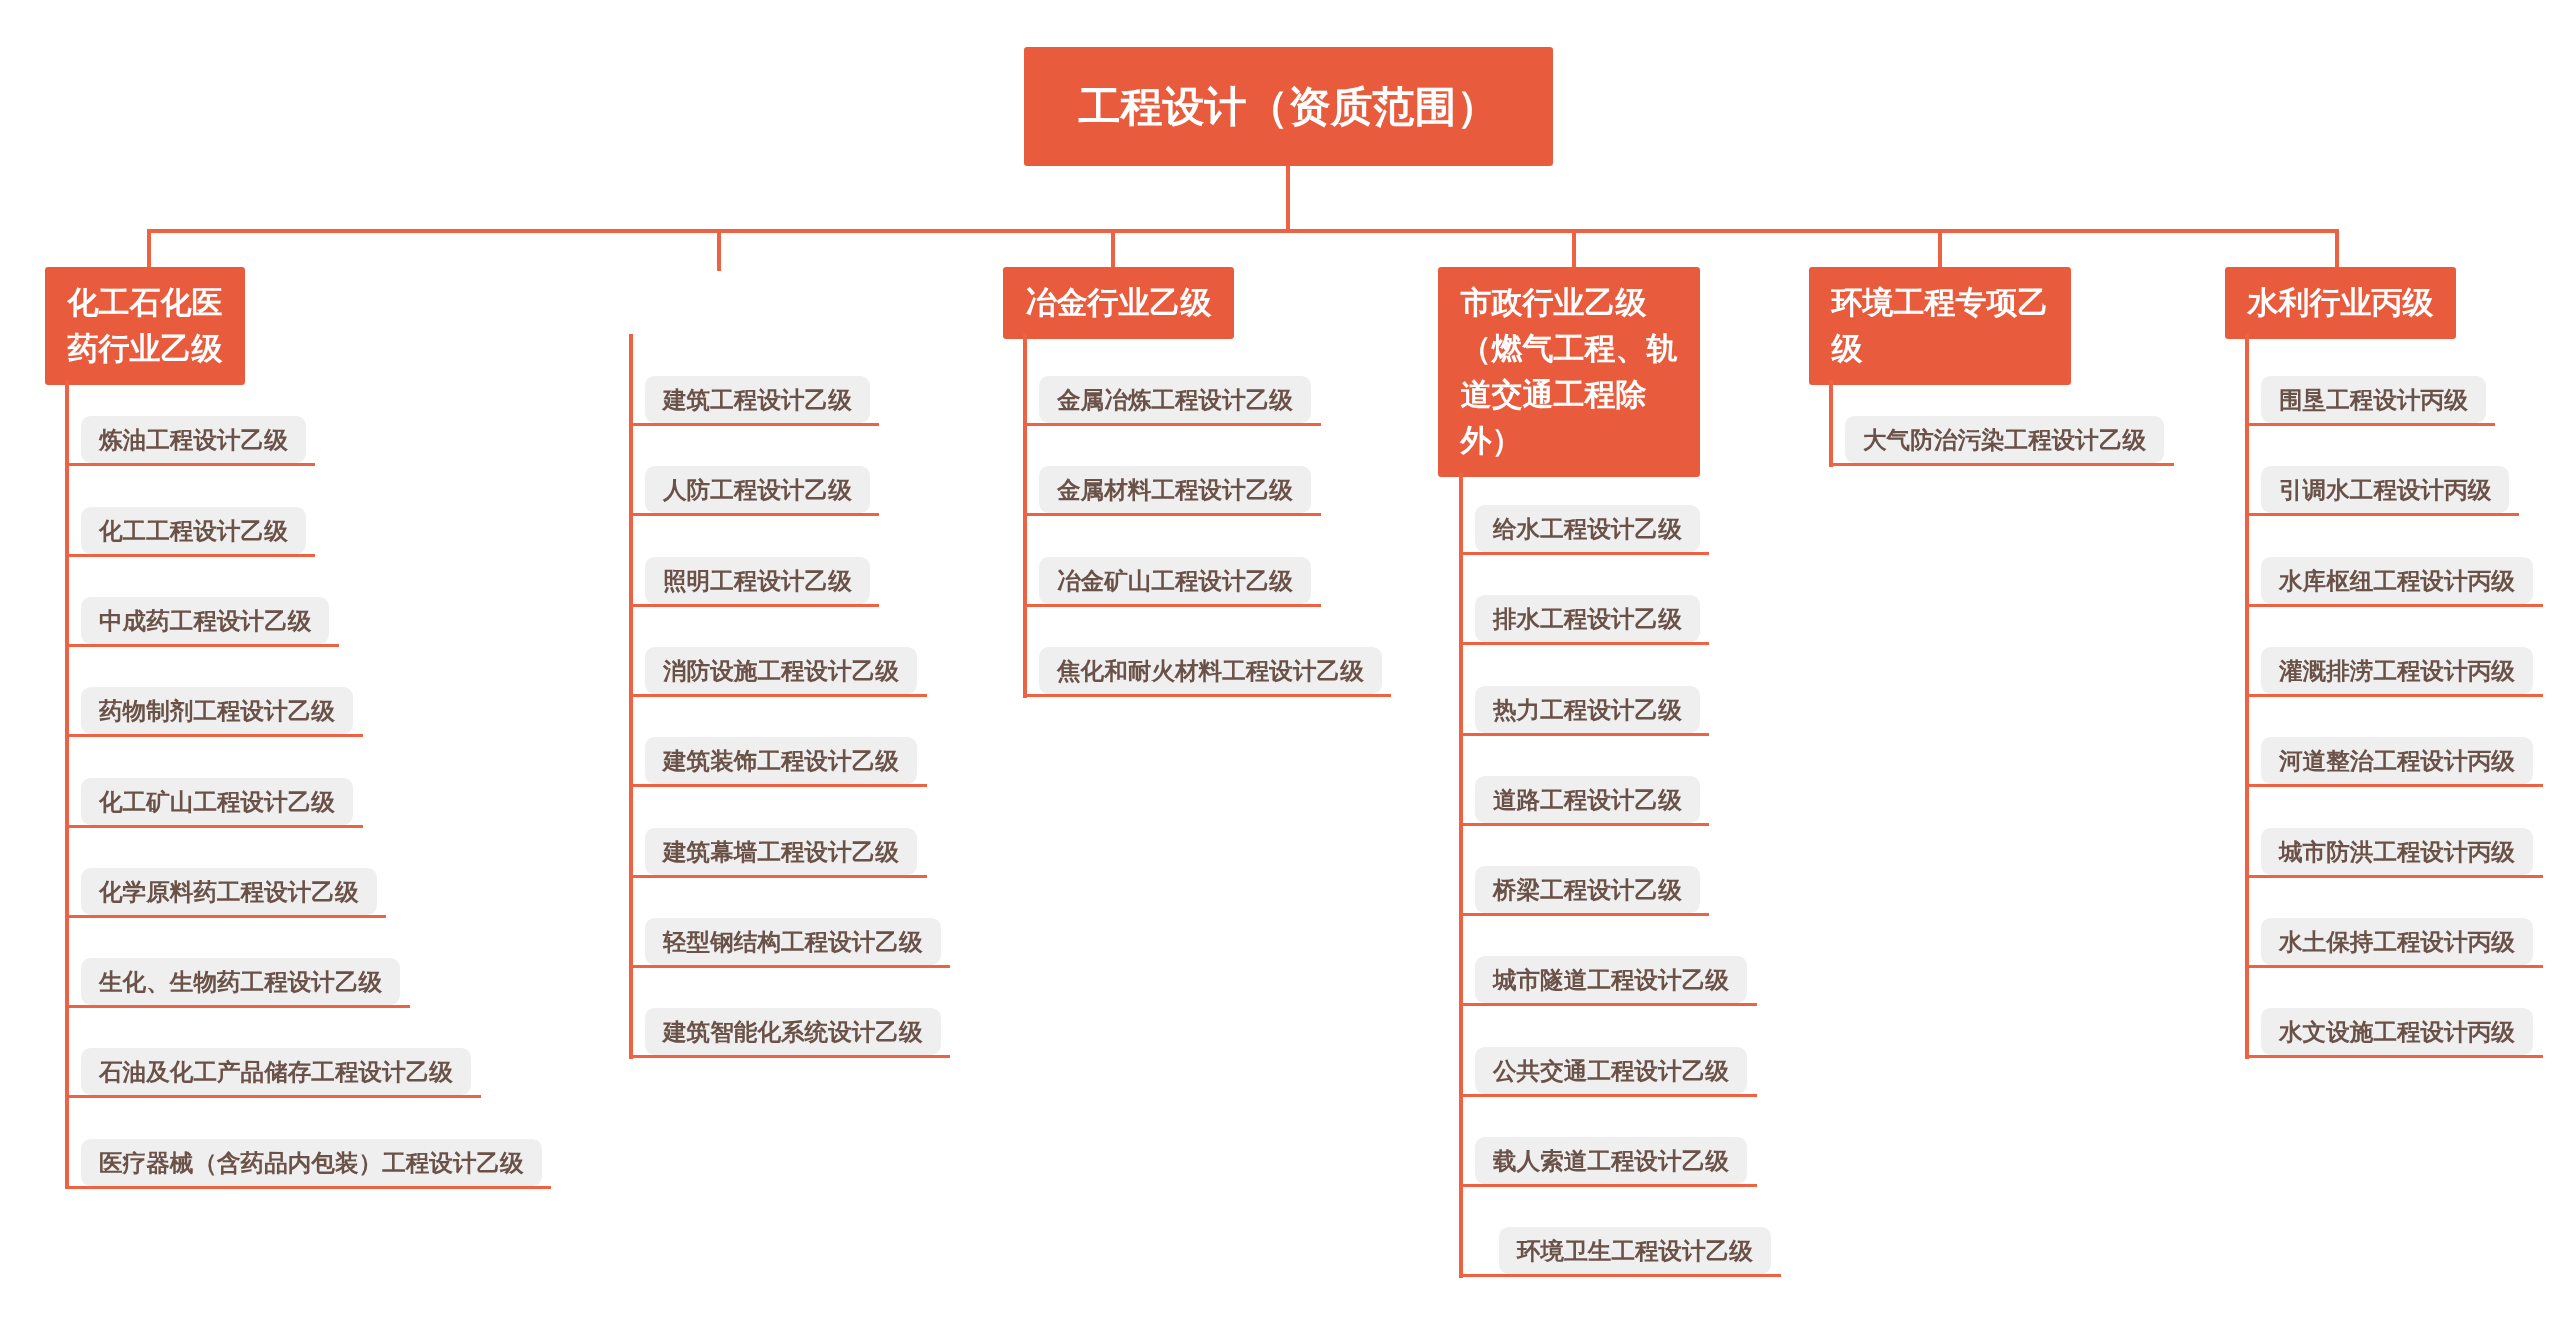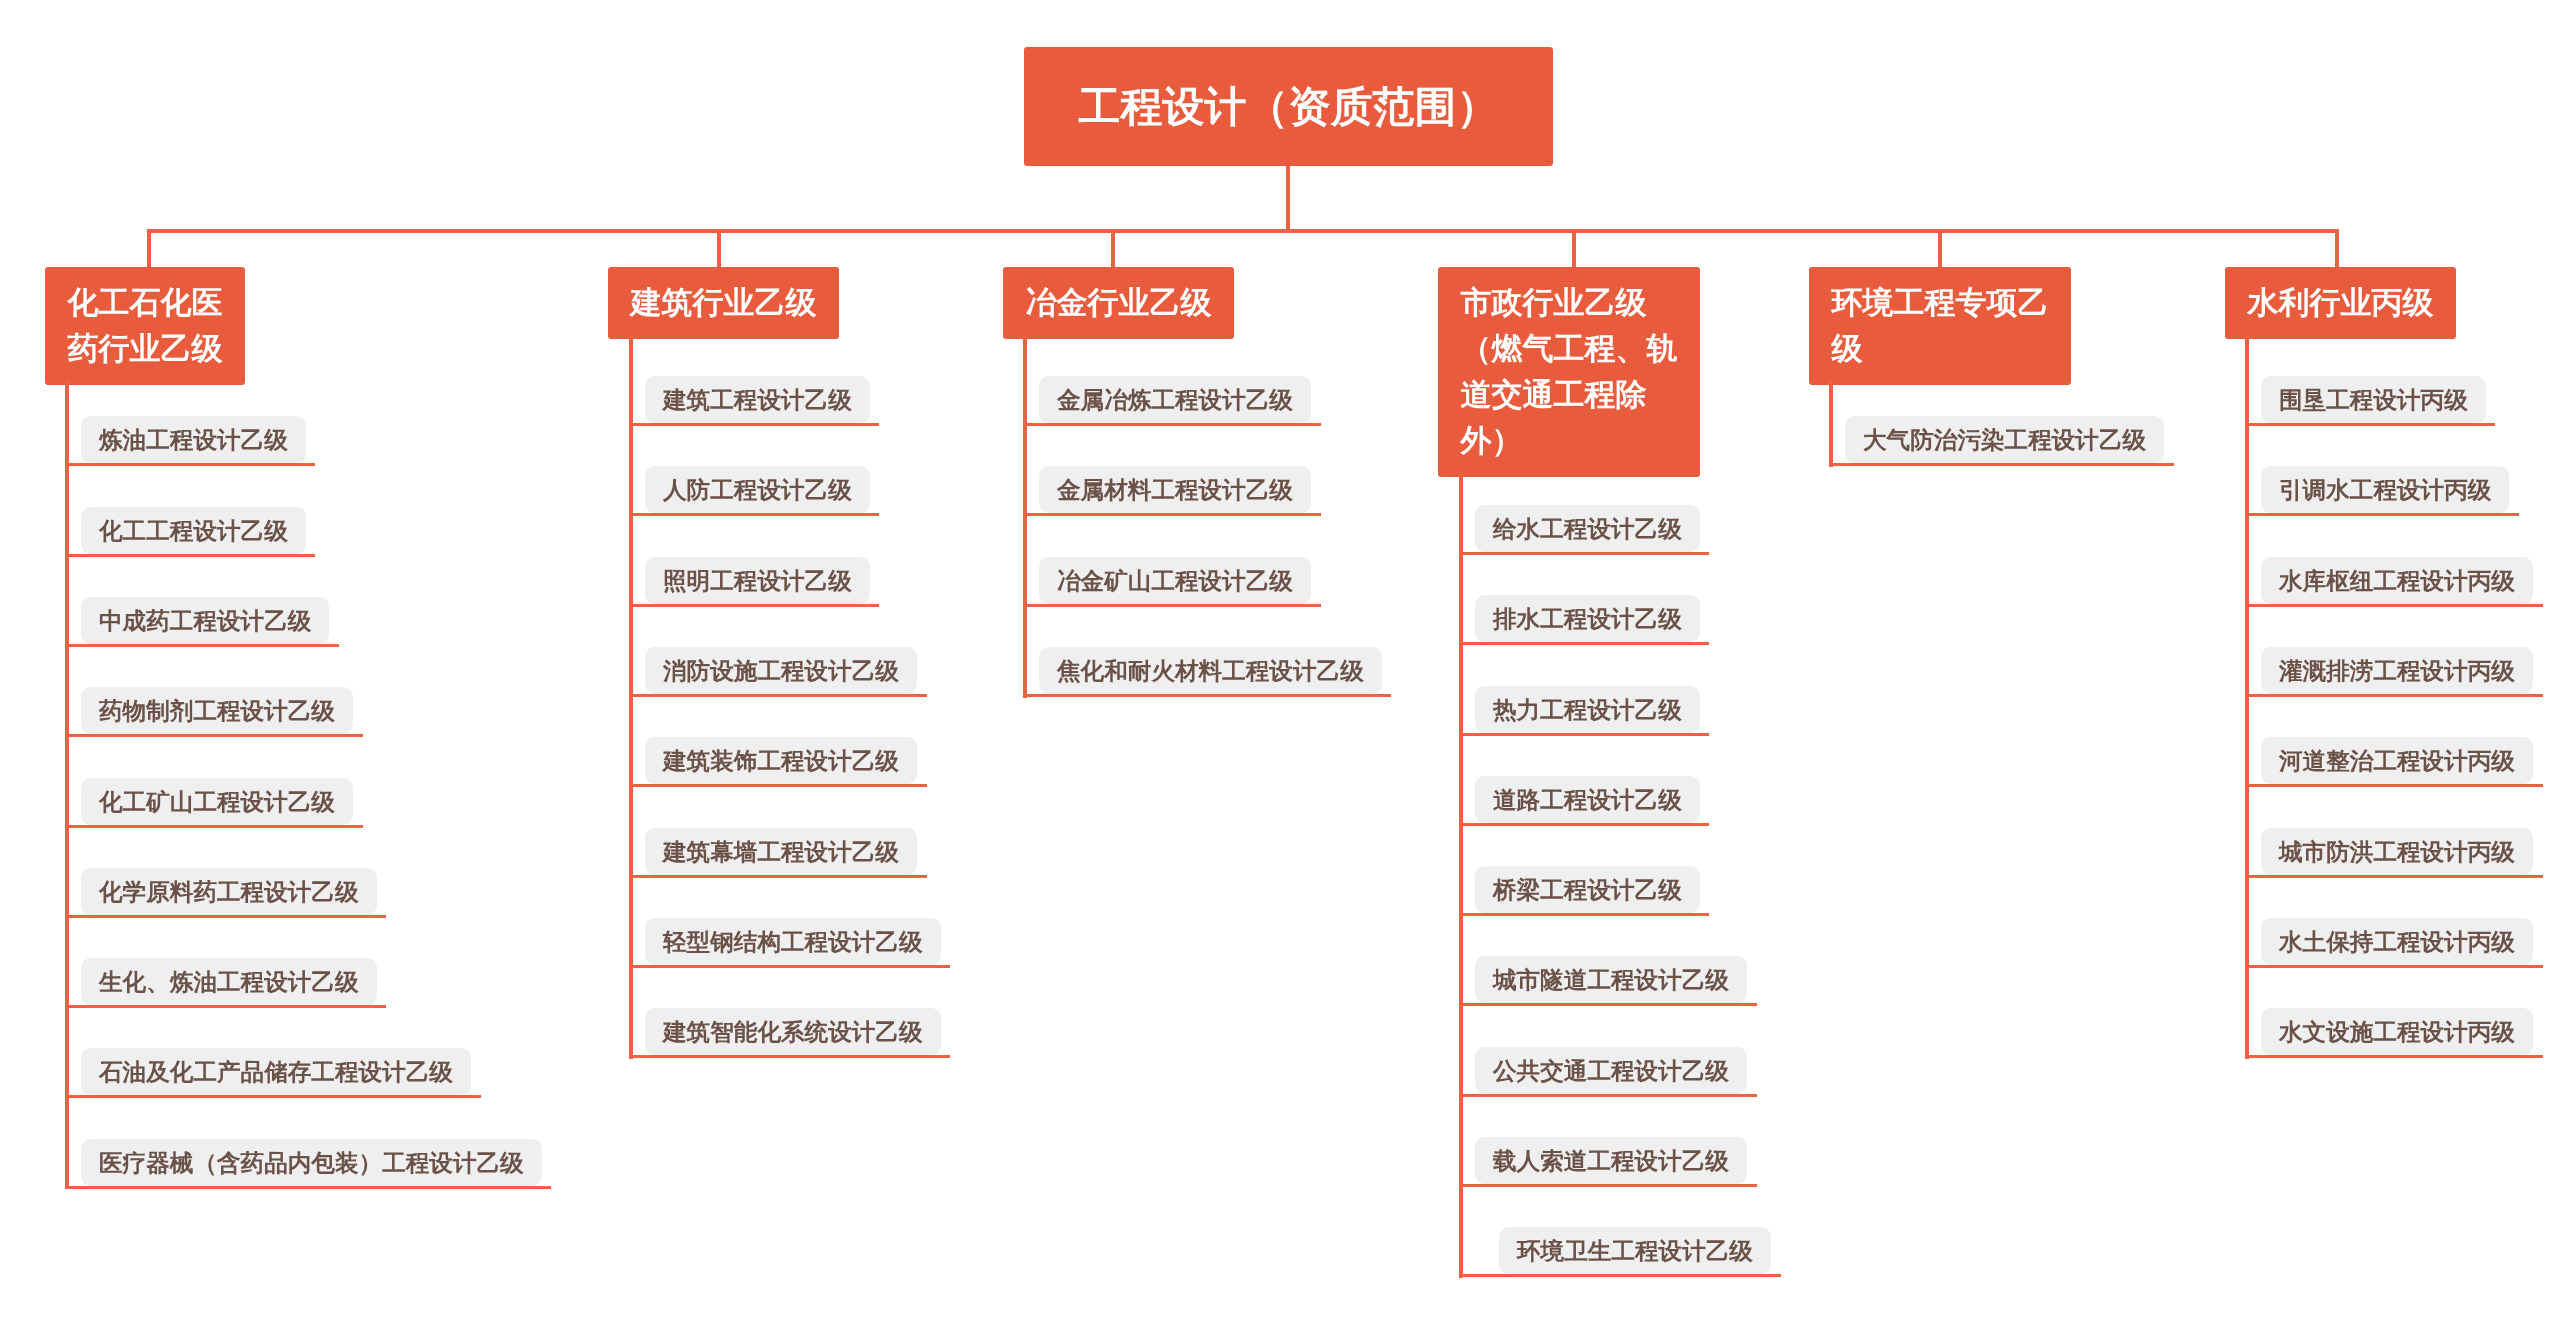--- a/index.html
+++ b/index.html
@@ -70,39 +70,38 @@
   <div class="conn" style="left:717px;top:229px;width:4.3px;height:42px;"></div>
   <div class="conn" style="left:1111px;top:229px;width:4.3px;height:42px;"></div>
   <div class="conn" style="left:1572px;top:229px;width:4.3px;height:42px;"></div>
   <div class="conn" style="left:1938px;top:229px;width:4.3px;height:42px;"></div>
   <div class="conn" style="left:2335px;top:229px;width:4.3px;height:42px;"></div>
 
   <div class="root-node">工程设计（资质范围）</div>
 
   <div class="branch-head" style="left:45px;top:267px;">化工石化医
 药行业乙级</div>
-  <div class="branch-head" style="left:608px;top:267px;">建筑行业乙级</div>
   <div class="branch-head" style="left:1003px;top:267px;">冶金行业乙级</div>
   <div class="branch-head" style="left:1438px;top:267px;">市政行业乙级
 （燃气工程、轨
 道交通工程除
 外）</div>
   <div class="branch-head" style="left:1809px;top:267px;">环境工程专项乙
 级</div>
   <div class="branch-head" style="left:2225px;top:267px;">水利行业丙级</div>
 
   <div id="generated-layer">
       <div class="conn" style="left: 65px; top: 380px; width: 3.8px; height: 809px;"></div>
       <div class="item-wrap" style="left: 65px; top: 416px;"><span class="item-label">炼油工程设计乙级</span></div>
       <div class="item-wrap" style="left: 65px; top: 507px;"><span class="item-label">化工工程设计乙级</span></div>
       <div class="item-wrap" style="left: 65px; top: 597px;"><span class="item-label">中成药工程设计乙级</span></div>
       <div class="item-wrap" style="left: 65px; top: 687px;"><span class="item-label">药物制剂工程设计乙级</span></div>
       <div class="item-wrap" style="left: 65px; top: 778px;"><span class="item-label">化工矿山工程设计乙级</span></div>
       <div class="item-wrap" style="left: 65px; top: 868px;"><span class="item-label">化学原料药工程设计乙级</span></div>
-      <div class="item-wrap" style="left: 65px; top: 958px;"><span class="item-label">生化、炼油工程设计乙级</span></div>
+      <div class="item-wrap" style="left: 65px; top: 958px;"><span class="item-label">生化、生物药工程设计乙级</span></div>
       <div class="item-wrap" style="left: 65px; top: 1048px;"><span class="item-label">石油及化工产品储存工程设计乙级</span></div>
       <div class="item-wrap" style="left: 65px; top: 1139px;"><span class="item-label">医疗器械（含药品内包装）工程设计乙级</span></div>
       <div class="conn" style="left: 629px; top: 334px; width: 3.8px; height: 725px;"></div>
       <div class="item-wrap" style="left: 629px; top: 376px;"><span class="item-label">建筑工程设计乙级</span></div>
       <div class="item-wrap" style="left: 629px; top: 466px;"><span class="item-label">人防工程设计乙级</span></div>
       <div class="item-wrap" style="left: 629px; top: 557px;"><span class="item-label">照明工程设计乙级</span></div>
       <div class="item-wrap" style="left: 629px; top: 647px;"><span class="item-label">消防设施工程设计乙级</span></div>
       <div class="item-wrap" style="left: 629px; top: 737px;"><span class="item-label">建筑装饰工程设计乙级</span></div>
       <div class="item-wrap" style="left: 629px; top: 828px;"><span class="item-label">建筑幕墙工程设计乙级</span></div>
       <div class="item-wrap" style="left: 629px; top: 918px;"><span class="item-label">轻型钢结构工程设计乙级</span></div>

